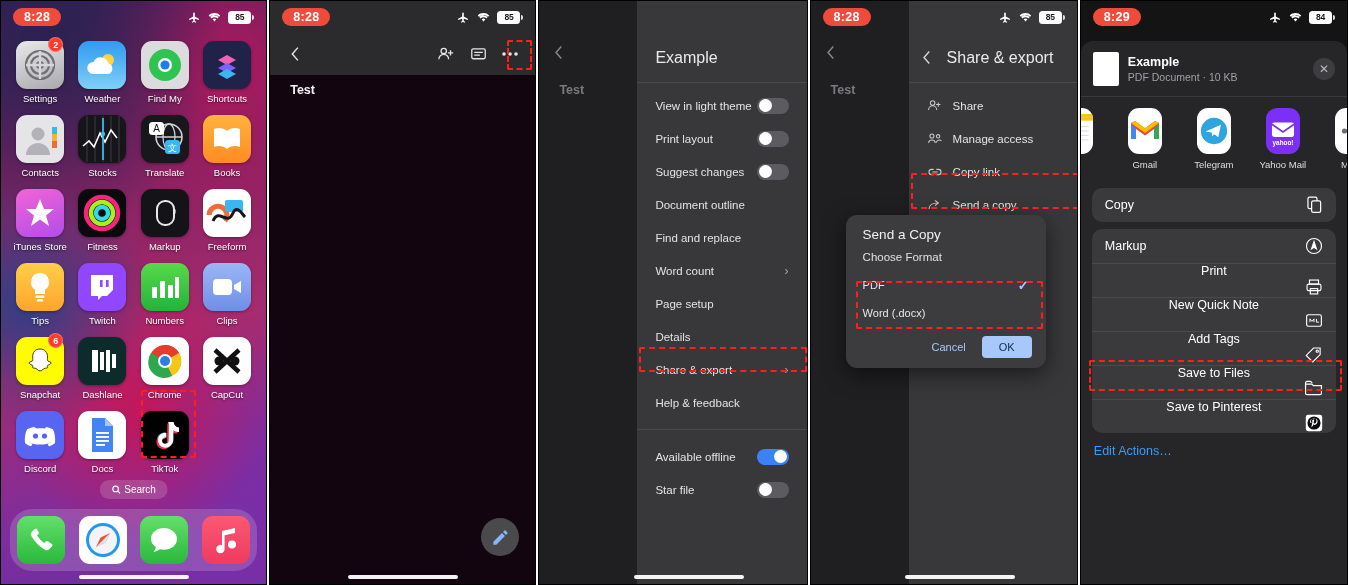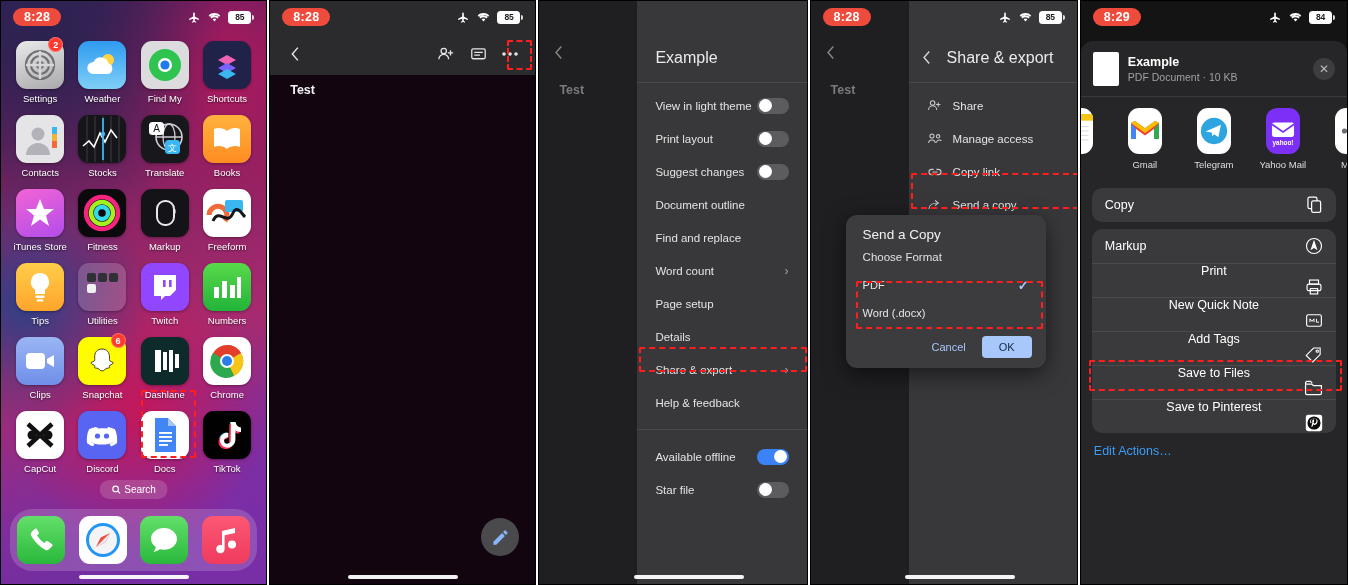--- a/index.html
+++ b/index.html
@@ -287,31 +287,20 @@
         <div class="appicon" style="background:linear-gradient(180deg,#ffcd49,#ffa52c)">
           <svg width="30" height="34" viewBox="0 0 30 34">
               <path d="M15 3a9 9 0 0 1 5 16.5V24h-10v-4.5A9 9 0 0 1 15 3z" fill="#fff"></path>
               <rect x="10.5" y="25.5" width="9" height="2.6" rx="1.3" fill="#fff"></rect>
               <rect x="11.8" y="29.2" width="6.4" height="2.4" rx="1.2" fill="#fff"></rect>
             </svg>
         </div>
         <div class="applabel">Tips</div>
       </div>
       <div class="appcell">
-        <div class="appicon" style="background:rgba(255,255,255,.18)">
-          <svg width="40" height="40" viewBox="0 0 40 40">
-              <rect x="5" y="6" width="9" height="9" rx="2" fill="#303036"></rect>
-              <rect x="16" y="6" width="9" height="9" rx="2" fill="#303036"></rect>
-              <rect x="27" y="6" width="9" height="9" rx="2" fill="#303036"></rect>
-              <rect x="5" y="17" width="9" height="9" rx="2" fill="#f0f0f2"></rect>
-            </svg>
-        </div>
-        <div class="applabel">Utilities</div>
-      </div>
-      <div class="appcell">
         <div class="appicon" style="background:#9146ff">
           <svg width="28" height="30" viewBox="0 0 28 30">
               <path d="M3 3h22v15l-6 6h-5l-4 4v-4H3z" fill="#fff"></path>
               <rect x="12" y="8" width="2.6" height="7" fill="#9146ff"></rect>
               <rect x="18" y="8" width="2.6" height="7" fill="#9146ff"></rect>
             </svg>
         </div>
         <div class="applabel">Twitch</div>
       </div>
       <div class="appcell">

